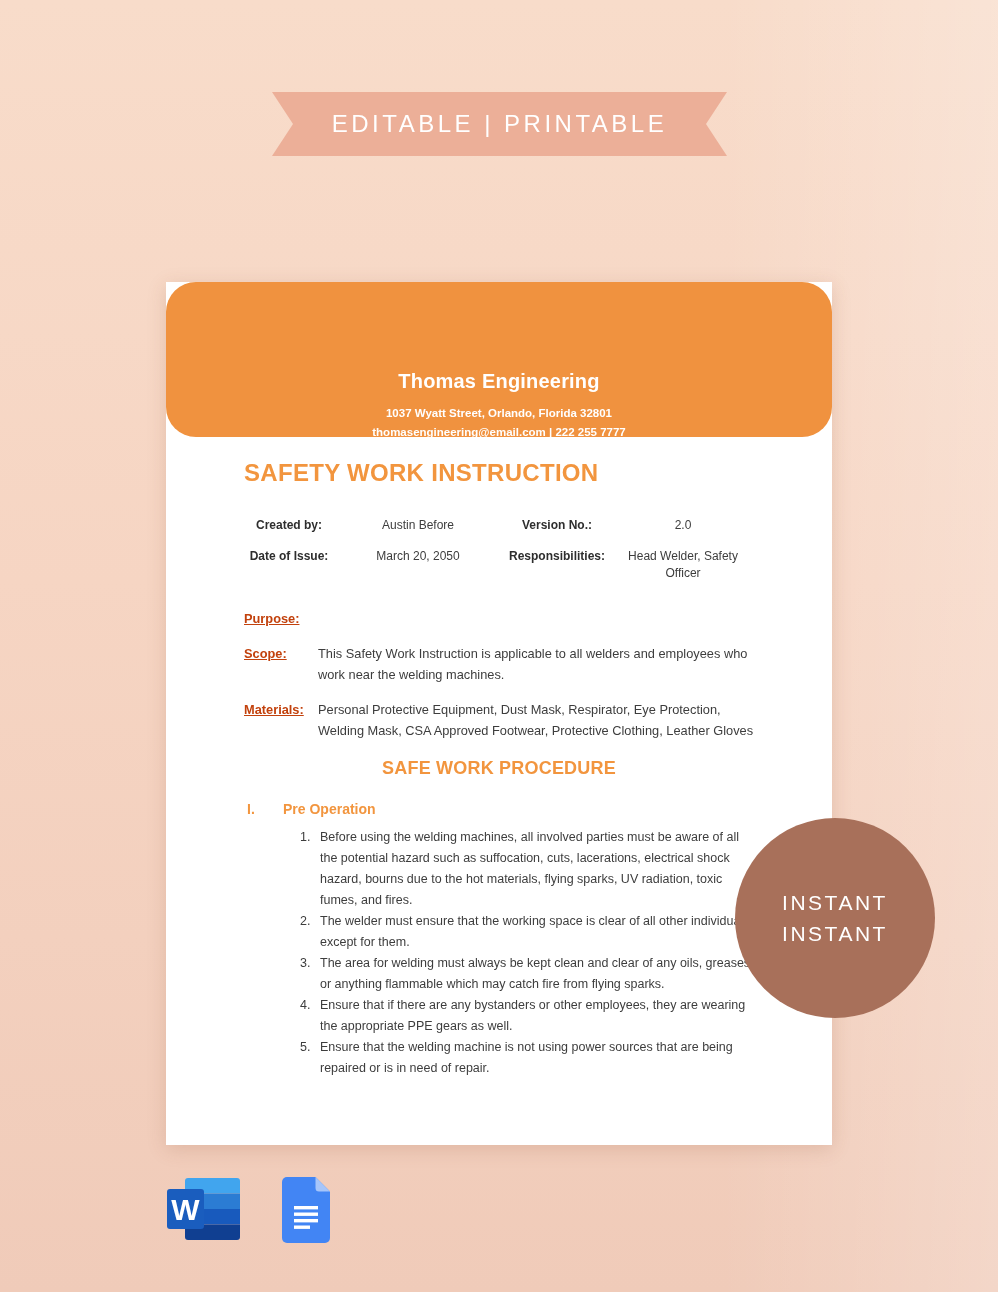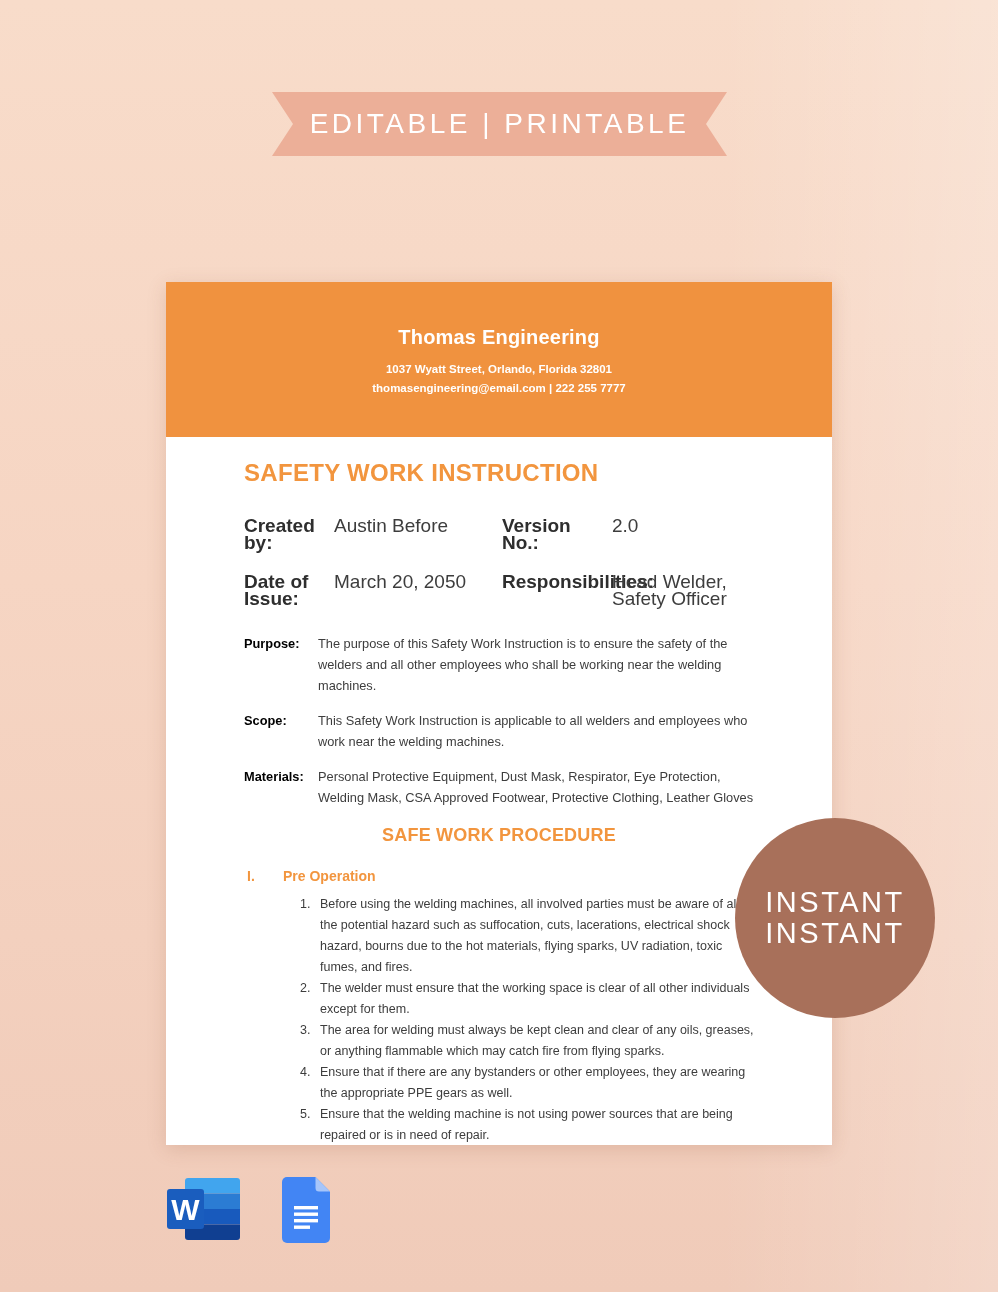--- a/index.html
+++ b/index.html
@@ -16,49 +16,49 @@
     background:linear-gradient(90deg, rgba(255,255,255,0) 72%, rgba(255,255,255,0.22) 100%);
   }
 
   
   .ribbon {
     position:absolute; left:272px; top:92px; width:455px; height:64px;
     background:#ECAF98;
     clip-path:polygon(0 0, 100% 0, calc(100% - 21px) 50%, 100% 100%, 0 100%, 21px 50%);
     display:flex; align-items:center; justify-content:center; z-index:3;
   }
-  .ribbon-text { color:#fff; font-size:28px; letter-spacing:3.5px; font-weight:400;text-align:center; }
+  .ribbon-text { color:#fff; font-size:24px; letter-spacing:3.5px; font-weight:400;text-align:center; }
 
   
   .page {
     position:absolute; left:166px; top:282px; width:666px; height:863px;
     background:#ffffff; box-shadow:0 4px 18px rgba(140,80,50,0.18); z-index:1;
   }
   .doc-header {
-    height:155px; background:#F0923F; color:#fff; text-align:center; padding-top:44px;
+    height:155px; background:#F0923F; color:#fff; text-align:center; padding-top:88px;border-radius:30px;
   }
   .company-name { font-size:20px; font-weight:bold; margin-bottom:11px; letter-spacing:0.2px; }
   .company-address, .company-contact { font-size:11.5px; font-weight:bold; line-height:19px; }
 
   .doc-body { padding:0 78px; color:#3D3D3D; }
   .doc-title {
     margin-top:22px; color:#F2953E;
     font-size:24px; font-weight:bold; letter-spacing:0.3px;
   }
 
   .meta-grid {
     margin-top:30px; display:grid;
     grid-template-columns:90px 168px 110px 142px;
-    row-gap:22px; font-size:19px; line-height:17px; align-items:start;
+    row-gap:14px; font-size:12px; line-height:17px; align-items:start;text-align:center;
   }
   .meta-label { font-weight:bold; color:#2E2E2E; }
 
   .info-rows { margin-top:26px; }
   .info-row { display:flex; margin-bottom:14px; font-size:12.8px; line-height:21px; }
-  .info-label { width:74px; flex:0 0 74px; font-weight:bold; color:#000000; }
+  .info-label { width:74px; flex:0 0 74px; font-weight:bold; color:#c2410c;text-decoration:underline; }
   .info-text { flex:1; }
 
   .procedure-heading {
     margin-top:17px; text-align:center; color:#F2953E;
     font-size:18px; font-weight:bold; letter-spacing:0.2px;
   }
 
   .proc-head { display:flex; margin-top:22px; padding-left:3px;
     color:#F2953E; font-weight:bold; font-size:14px; }
   .proc-numeral { width:36px; flex:0 0 36px; }
@@ -68,21 +68,21 @@
   .proc-num { width:20px; flex:0 0 20px; }
   .proc-text { flex:1; }
 
   
   .badge-circle {
     position:absolute; left:735px; top:818px; width:200px; height:200px;
     border-radius:50%; background:#A8705A; z-index:2;
     display:flex; flex-direction:column; align-items:center; justify-content:center;
     cursor:pointer;
   }
-  .badge-line { color:#fff; font-size:29px; letter-spacing:2.5px; line-height:31px; font-weight:400; }
+  .badge-line { color:#fff; font-size:21px; letter-spacing:2.5px; line-height:31px; font-weight:400; }
 
   
   .word-icon  { position:absolute; left:167px; top:1175px; width:73px; height:68px; cursor:pointer; }
   .gdocs-icon { position:absolute; left:282px; top:1177px; width:48px; height:66px; cursor:pointer; }
 </style>
 </head>
 <body>
 
 <div class="stage">
 
@@ -110,21 +110,20 @@
 
         <div class="meta-label">Date of Issue:</div>
         <div class="meta-value">March 20, 2050</div>
         <div class="meta-label">Responsibilities:</div>
         <div class="meta-value">Head Welder, Safety Officer</div>
       </div>
 
       <div class="info-rows">
         <div class="info-row">
           <div class="info-label">Purpose:</div>
-          <div class="info-text">The purpose of this Safety Work Instruction is to ensure the safety of the welders and all other employees who shall be working near the welding machines.</div>
         </div>
         <div class="info-row">
           <div class="info-label">Scope:</div>
           <div class="info-text">This Safety Work Instruction is applicable to all welders and employees who work near the welding machines.</div>
         </div>
         <div class="info-row">
           <div class="info-label">Materials:</div>
           <div class="info-text">Personal Protective Equipment, Dust Mask, Respirator, Eye Protection, Welding Mask, CSA Approved Footwear, Protective Clothing, Leather Gloves</div>
         </div>
       </div>

